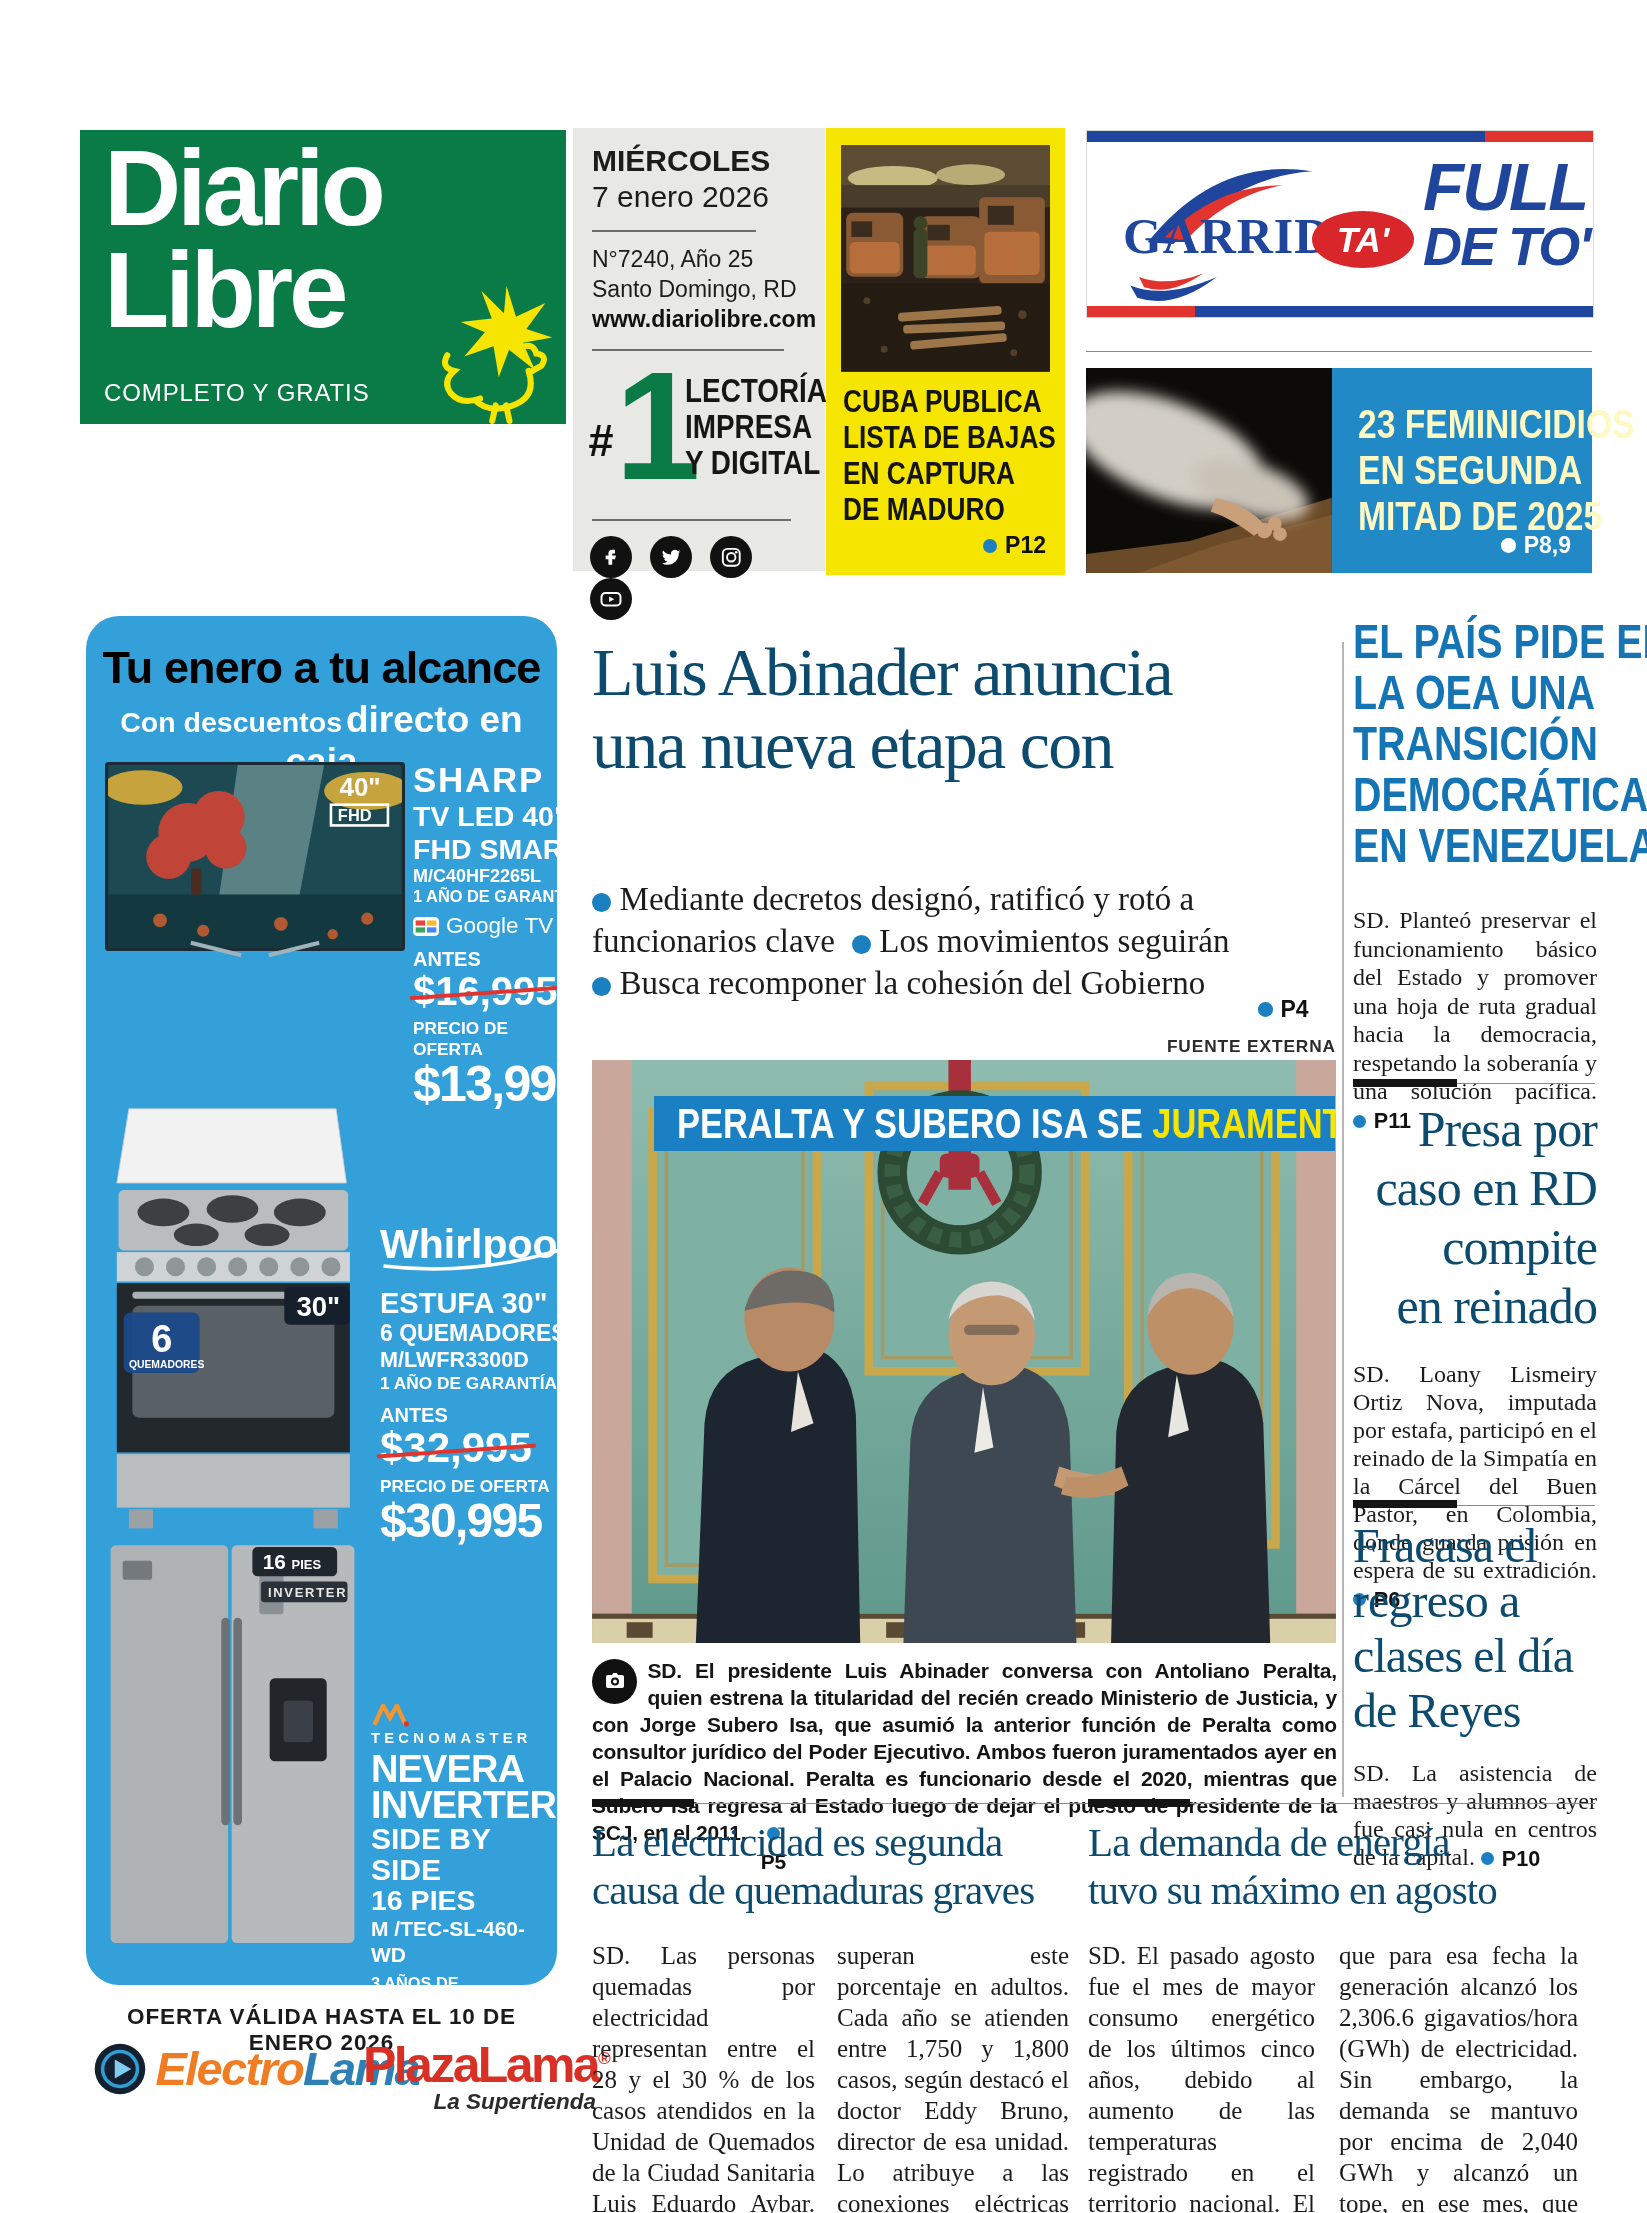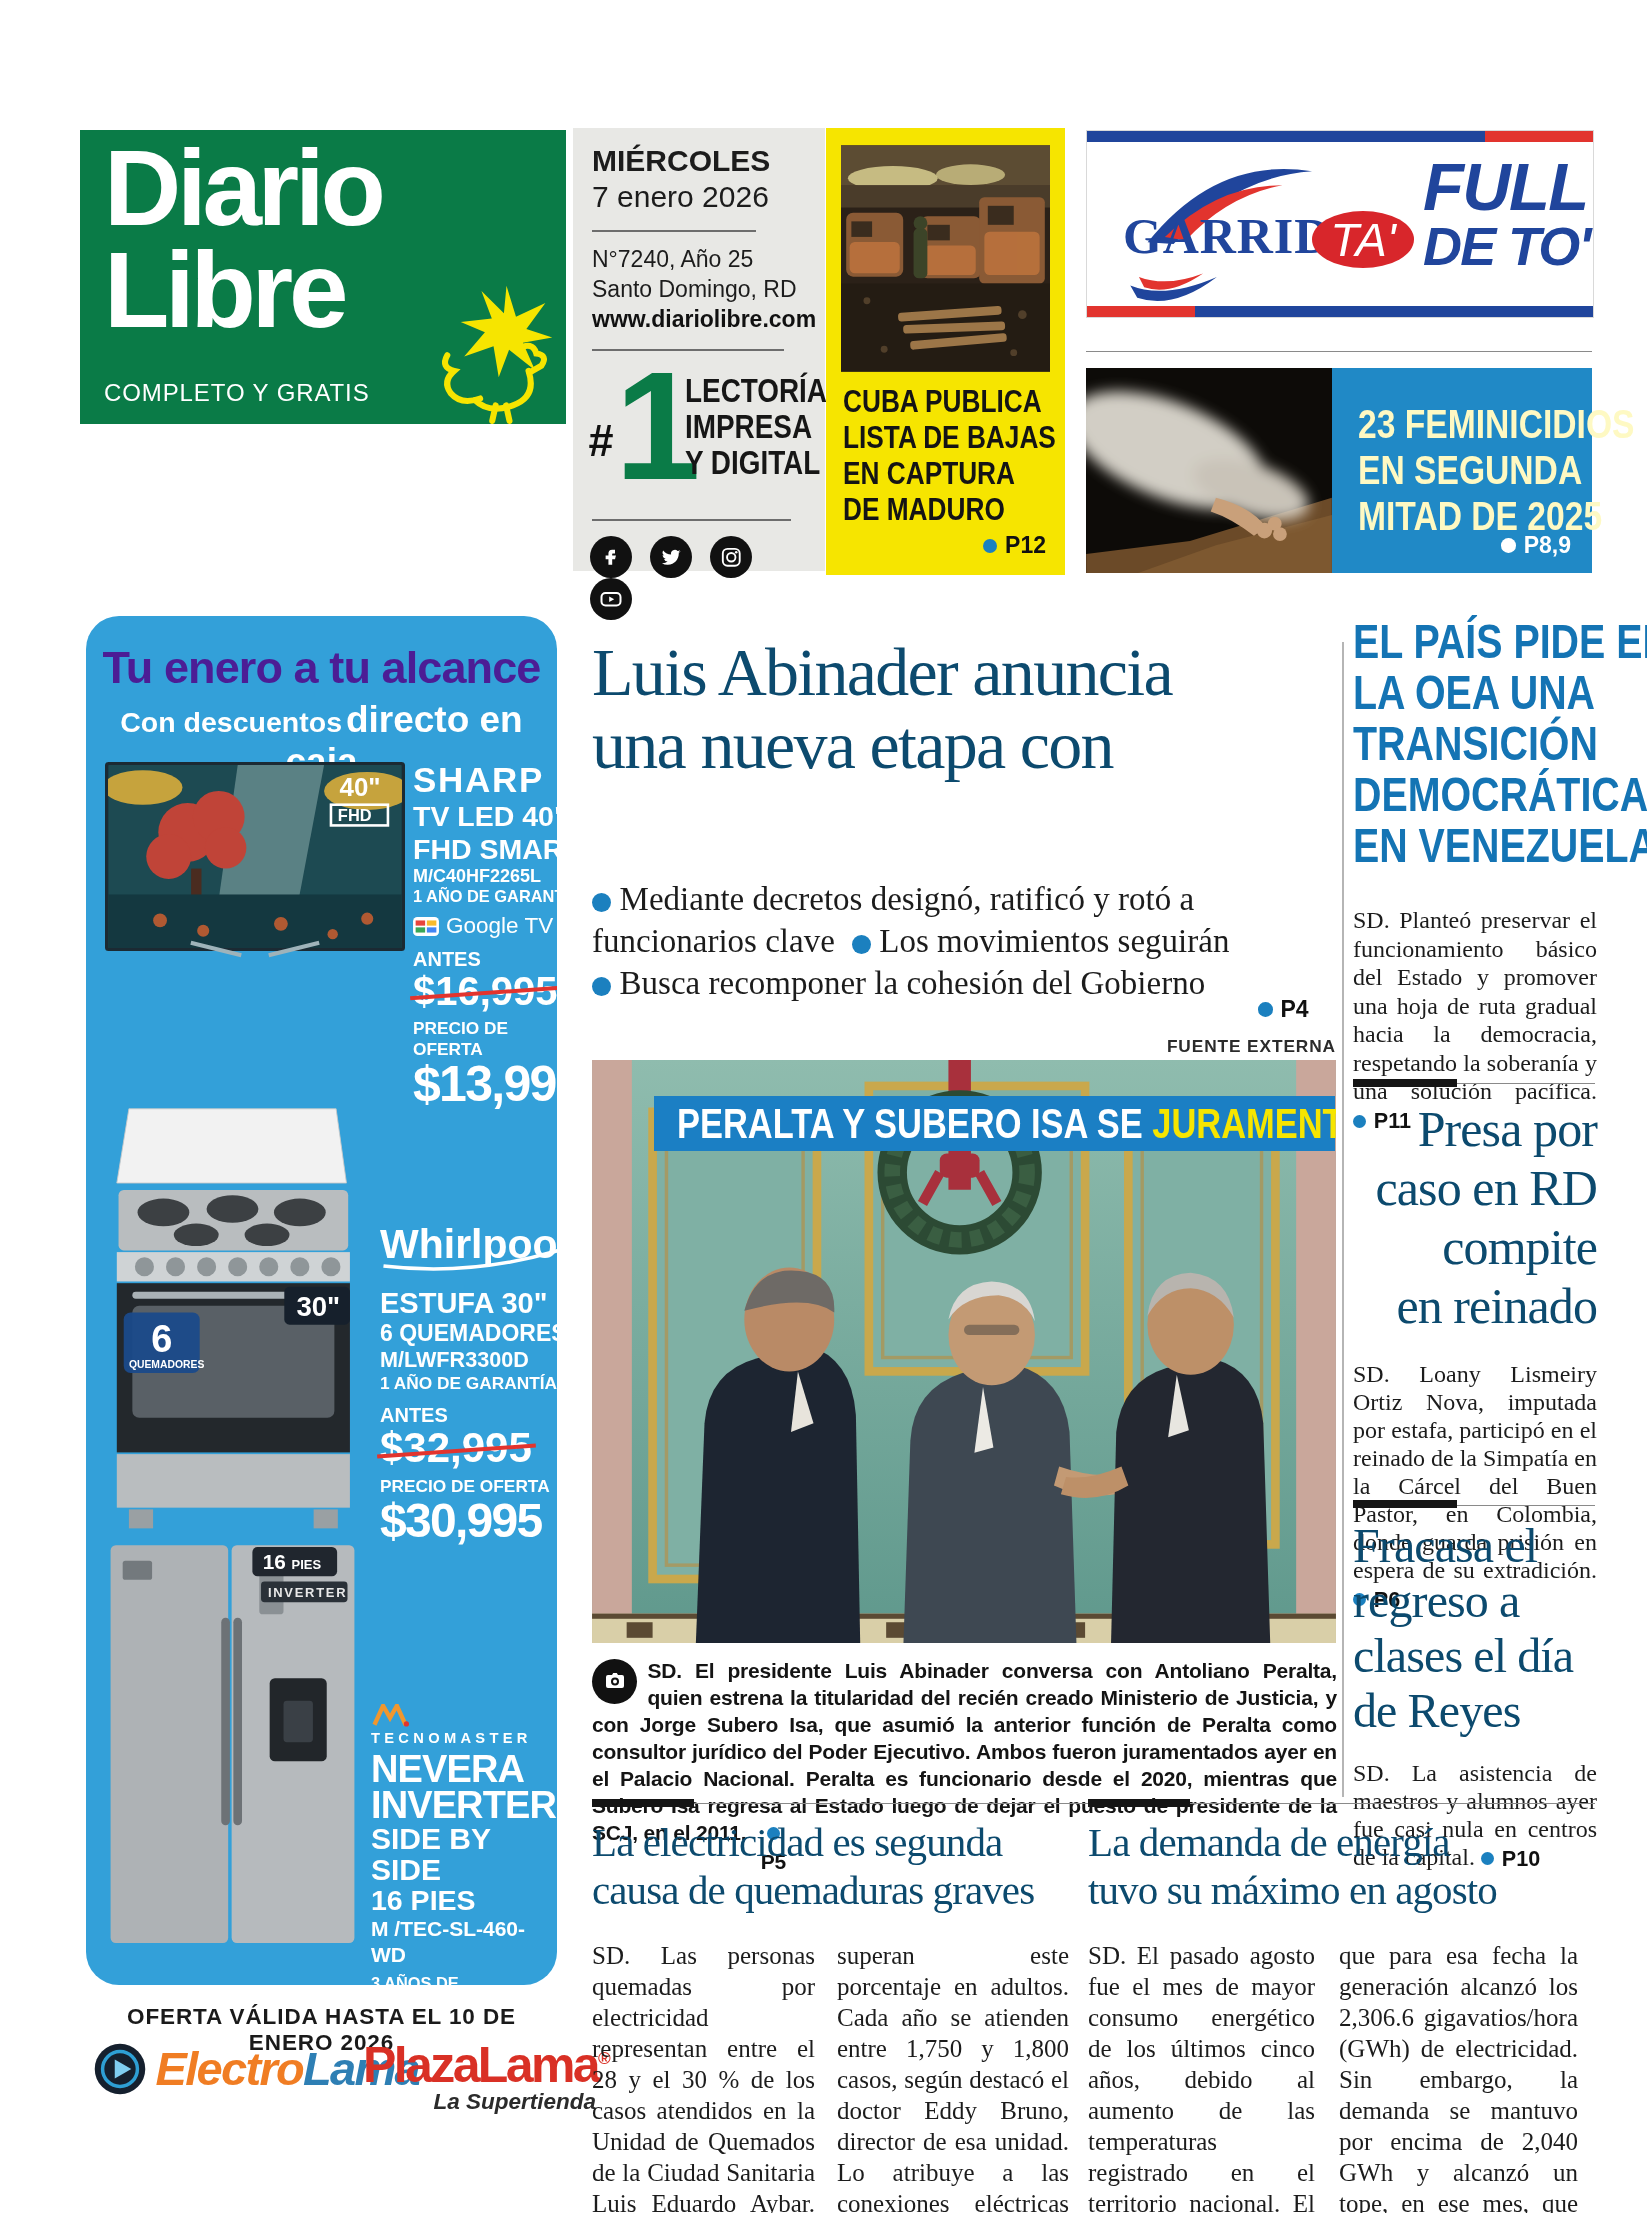--- a/index.html
+++ b/index.html
@@ -147,21 +147,21 @@
     <div class="abs" style="left:0;bottom:0;width:108px;height:11.2px;background:#e2342e"></div>
     <div class="abs" style="left:108px;bottom:0;width:398px;height:11.2px;background:#20459c"></div>
     <svg class="abs" style="left:26px;top:15.6px" width="225" height="156" viewBox="0 0 260 180">
       <path d="M40 110 Q120 10 230 28 Q140 34 70 112 Z" fill="#20459c"></path>
       <path d="M60 104 Q120 44 196 44 Q132 56 84 108 Z" fill="#e2342e"></path>
       <path d="M20 160 Q60 176 120 150 Q70 188 28 174 Z" fill="#20459c"></path>
       <path d="M30 150 Q62 162 104 146 Q66 172 36 162 Z" fill="#e2342e"></path>
     </svg>
     <div class="abs" style="left:36px;top:76px;font-family:'Liberation Serif',serif;font-size:50px;font-weight:700;color:#20459c;letter-spacing:0.9px;">GARRIDO</div>
     <div class="abs" style="left:225px;top:80px;width:102px;height:57px;background:#d8262b;border-radius:50%;display:flex;align-items:center;justify-content:center;">
-      <span style="color:#fff;font-size:47px;font-weight:400;font-style:italic;">TA'</span>
+      <span style="color:#fff;font-size:35px;font-weight:700;font-style:italic;">TA'</span>
     </div>
     <div class="abs" style="left:336px;top:24px;text-align:left;color:#20459c;font-weight:800;font-style:italic;">
       <div style="font-size:67px;line-height:64px;letter-spacing:-1.7px;">FULL</div>
       <div style="font-size:54px;line-height:54px;letter-spacing:-1.7px;">DE TO'</div>
     </div>
   </div>
 
   <div class="abs rule" style="left:1086px;top:351px;width:506px;height:0.9px;"></div>
 
   <div class="abs" style="left:1086px;top:368px;width:506px;height:205px;">
@@ -194,21 +194,21 @@
         <div><span class="sx">MITAD DE 2025</span></div>
       </div>
       <div class="abs pgref" style="right:21px;bottom:14px;color:#fff;">
         <span class="dot" style="background:#fff"></span>
           <b style="color:#fff">P8,9</b>
       </div>
     </div>
   </div>
 
   <div class="abs" style="left:86px;top:616px;width:471px;height:1369px;background:#33a0d9;border-radius:33px;overflow:hidden;">
-    <div style="text-align:center;margin-top:26px;font-size:45px;font-weight:800;color:#4c1d95;letter-spacing:-0.9px;">Tu enero a tu alcance</div>
+    <div style="text-align:center;margin-top:26px;font-size:45px;font-weight:800;color:#000000;letter-spacing:-0.9px;">Tu enero a tu alcance</div>
     <div style="text-align:center;margin-top:5.2px;color:#fff;">
       <span style="font-size:28.5px;font-weight:800;">Con descuentos</span>
       <span style="font-size:37px;font-weight:800;">directo en caja</span>
     </div>
 
     <div class="abs" style="left:0;top:130px;width:471px;height:346px;">
       <div class="abs" style="left:19px;top:15.6px;width:294px;height:183px;background:#0e2430;border:3.5px solid #1b2a33;border-radius:3.5px;overflow:hidden;">
         <svg width="294" height="183" viewBox="0 0 340 212">
           <rect width="340" height="212" fill="#1d4a52"></rect>
           <polygon points="150,0 250,0 210,212 120,212" fill="#cfe8e2" opacity=".35"></polygon>

